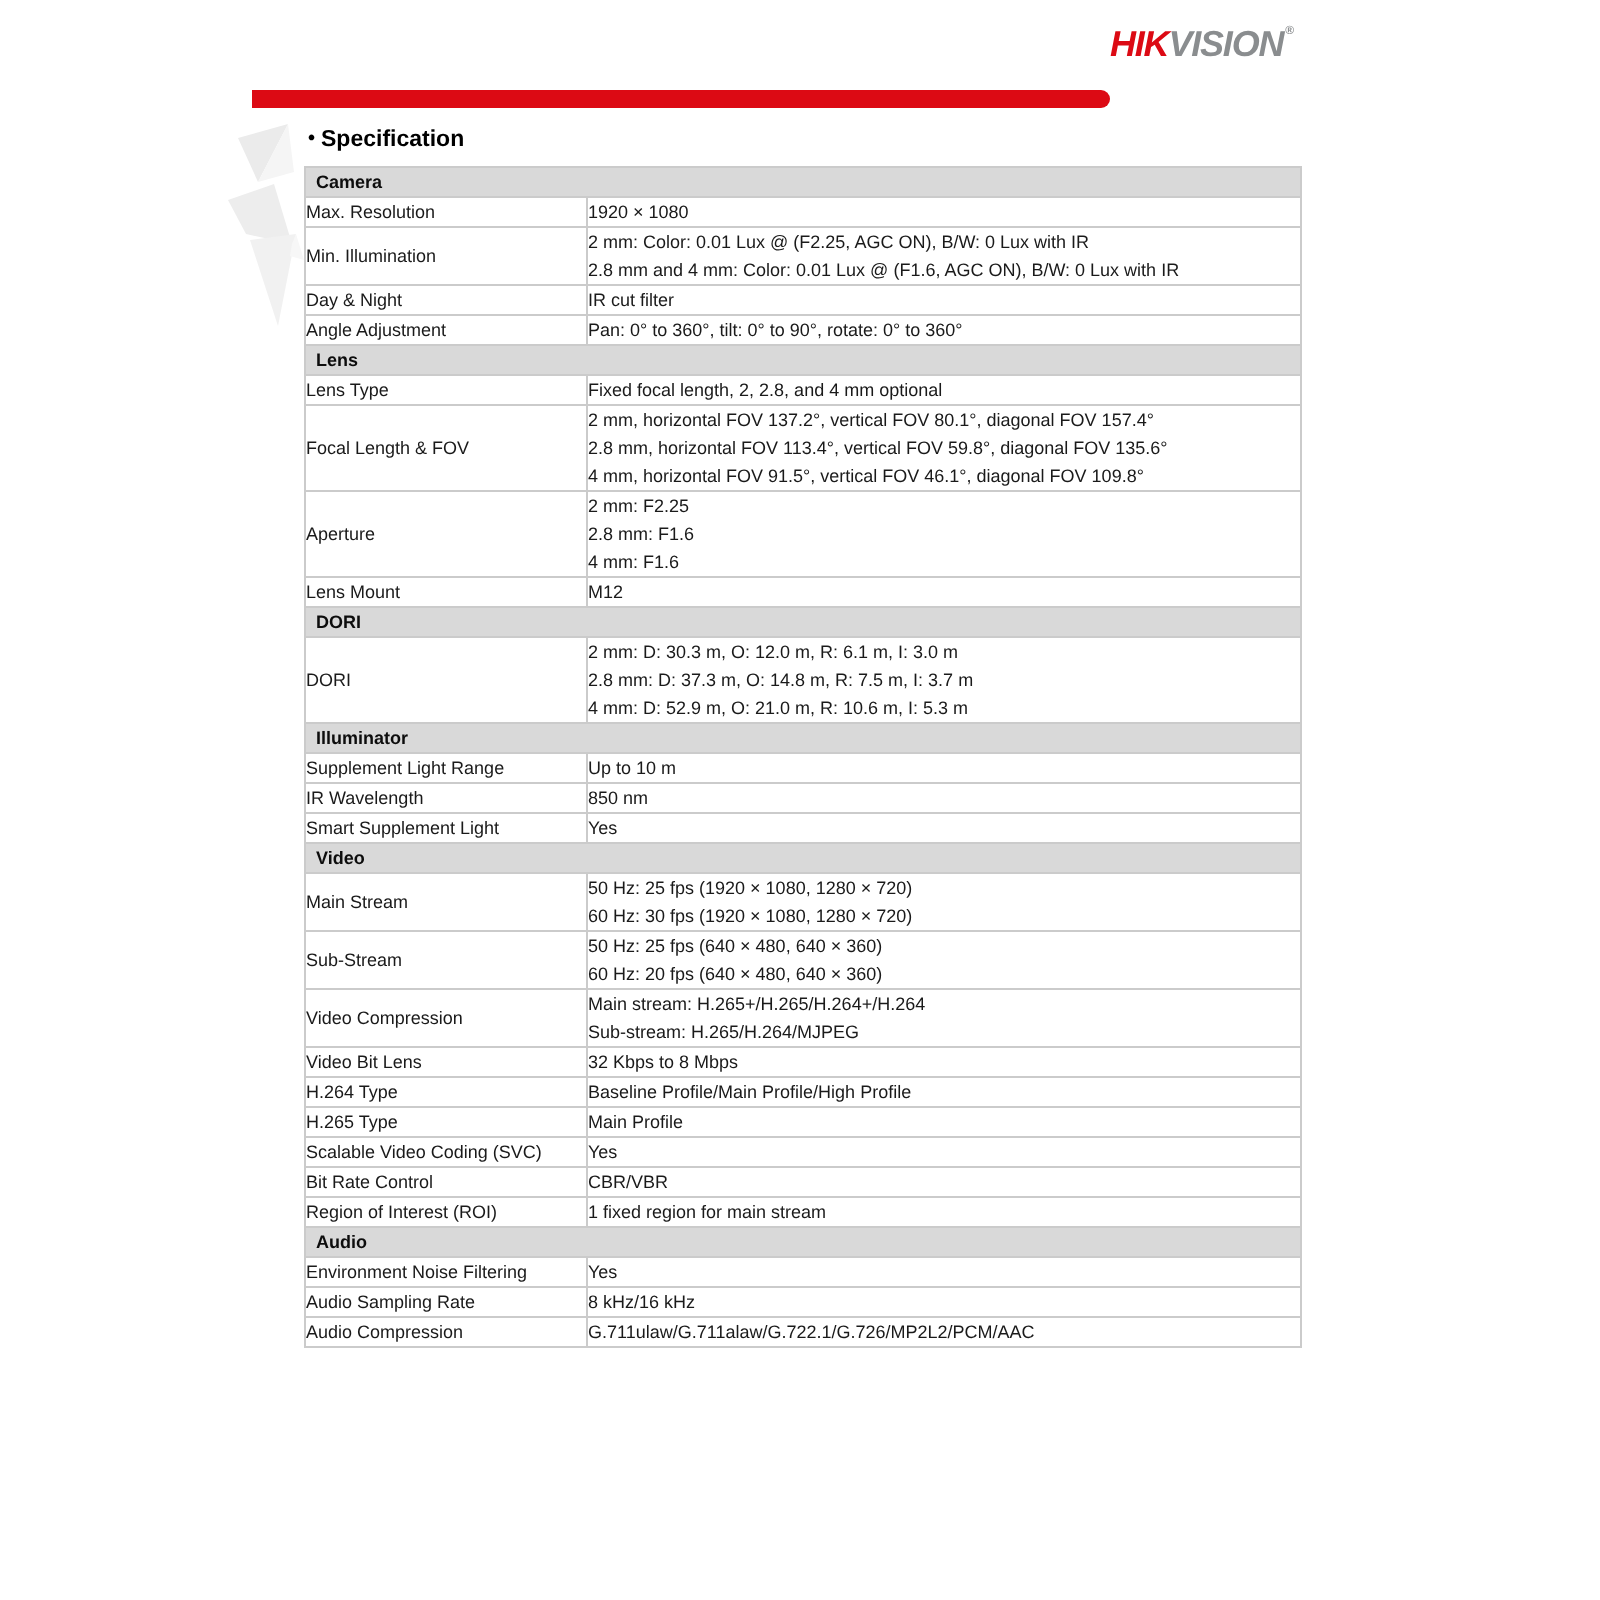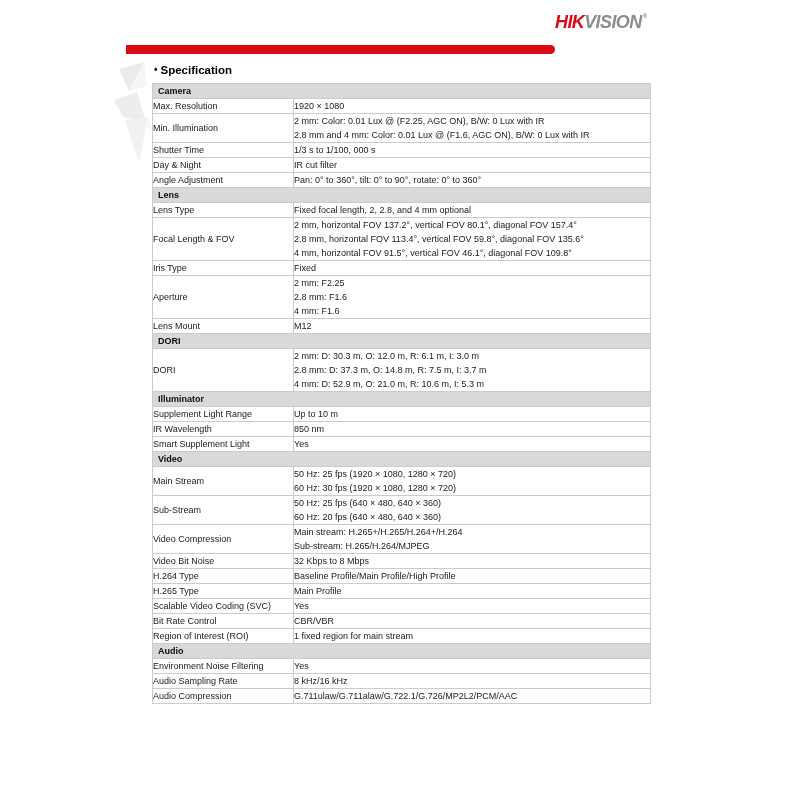--- a/index.html
+++ b/index.html
@@ -111,26 +111,20 @@
           </td>
         </tr>
         <tr>
           <td class="label-cell">Min. Illumination</td>
           <td class="value-cell">
             <div class="vline">2 mm: Color: 0.01 Lux @ (F2.25, AGC ON), B/W: 0 Lux with IR</div>
             <div class="vline">2.8 mm and 4 mm: Color: 0.01 Lux @ (F1.6, AGC ON), B/W: 0 Lux with IR</div>
           </td>
         </tr>
         <tr>
-          <td class="label-cell">Shutter Time</td>
-          <td class="value-cell">
-            <div class="vline">1/3 s to 1/100, 000 s</div>
-          </td>
-        </tr>
-        <tr>
           <td class="label-cell">Day &amp; Night</td>
           <td class="value-cell">
             <div class="vline">IR cut filter</div>
           </td>
         </tr>
         <tr>
           <td class="label-cell">Angle Adjustment</td>
           <td class="value-cell">
             <div class="vline">Pan: 0° to 360°, tilt: 0° to 90°, rotate: 0° to 360°</div>
           </td>
@@ -148,26 +142,20 @@
         </tr>
         <tr>
           <td class="label-cell">Focal Length &amp; FOV</td>
           <td class="value-cell">
             <div class="vline">2 mm, horizontal FOV 137.2°, vertical FOV 80.1°, diagonal FOV 157.4°</div>
             <div class="vline">2.8 mm, horizontal FOV 113.4°, vertical FOV 59.8°, diagonal FOV 135.6°</div>
             <div class="vline">4 mm, horizontal FOV 91.5°, vertical FOV 46.1°, diagonal FOV 109.8°</div>
           </td>
         </tr>
         <tr>
-          <td class="label-cell">Iris Type</td>
-          <td class="value-cell">
-            <div class="vline">Fixed</div>
-          </td>
-        </tr>
-        <tr>
           <td class="label-cell">Aperture</td>
           <td class="value-cell">
             <div class="vline">2 mm: F2.25</div>
             <div class="vline">2.8 mm: F1.6</div>
             <div class="vline">4 mm: F1.6</div>
           </td>
         </tr>
         <tr>
           <td class="label-cell">Lens Mount</td>
           <td class="value-cell">
@@ -230,21 +218,21 @@
           </td>
         </tr>
         <tr>
           <td class="label-cell">Video Compression</td>
           <td class="value-cell">
             <div class="vline">Main stream: H.265+/H.265/H.264+/H.264</div>
             <div class="vline">Sub-stream: H.265/H.264/MJPEG</div>
           </td>
         </tr>
         <tr>
-          <td class="label-cell">Video Bit Noise</td>
+          <td class="label-cell">Video Bit Lens</td>
           <td class="value-cell">
             <div class="vline">32 Kbps to 8 Mbps</div>
           </td>
         </tr>
         <tr>
           <td class="label-cell">H.264 Type</td>
           <td class="value-cell">
             <div class="vline">Baseline Profile/Main Profile/High Profile</div>
           </td>
         </tr>

